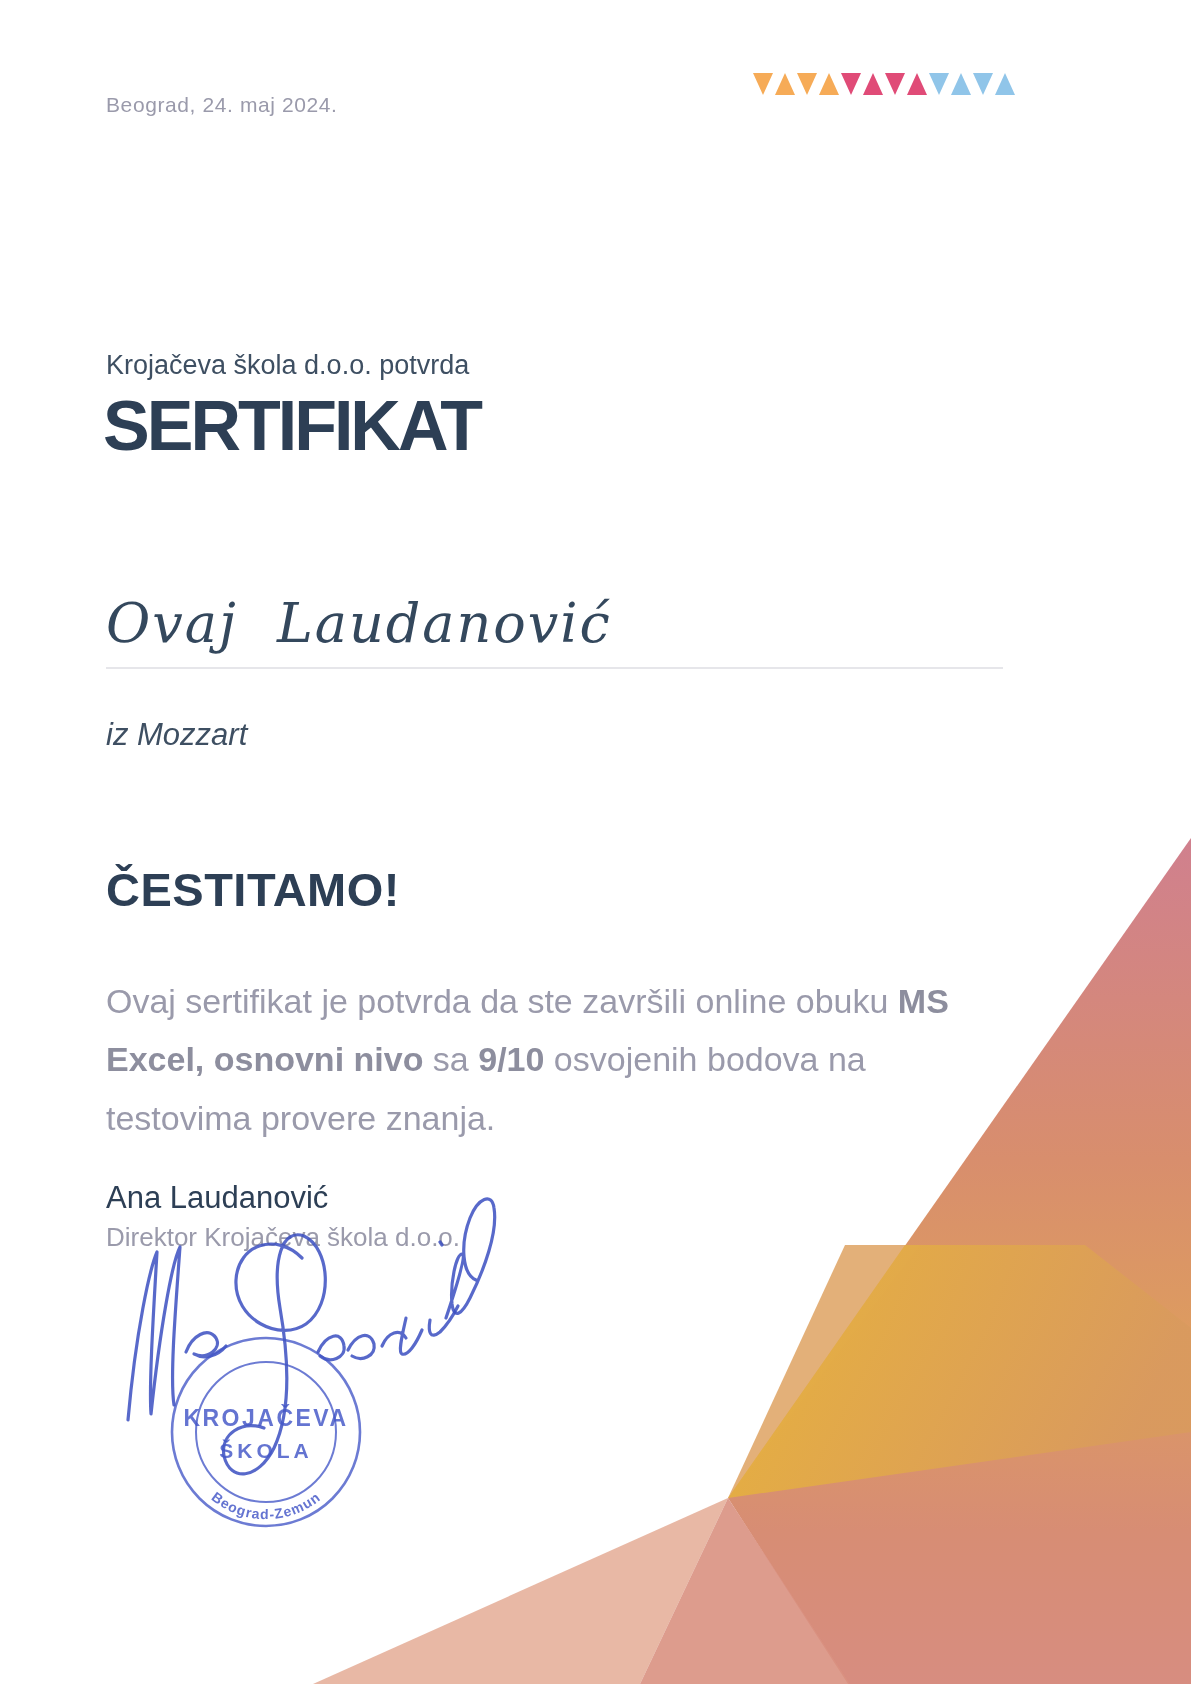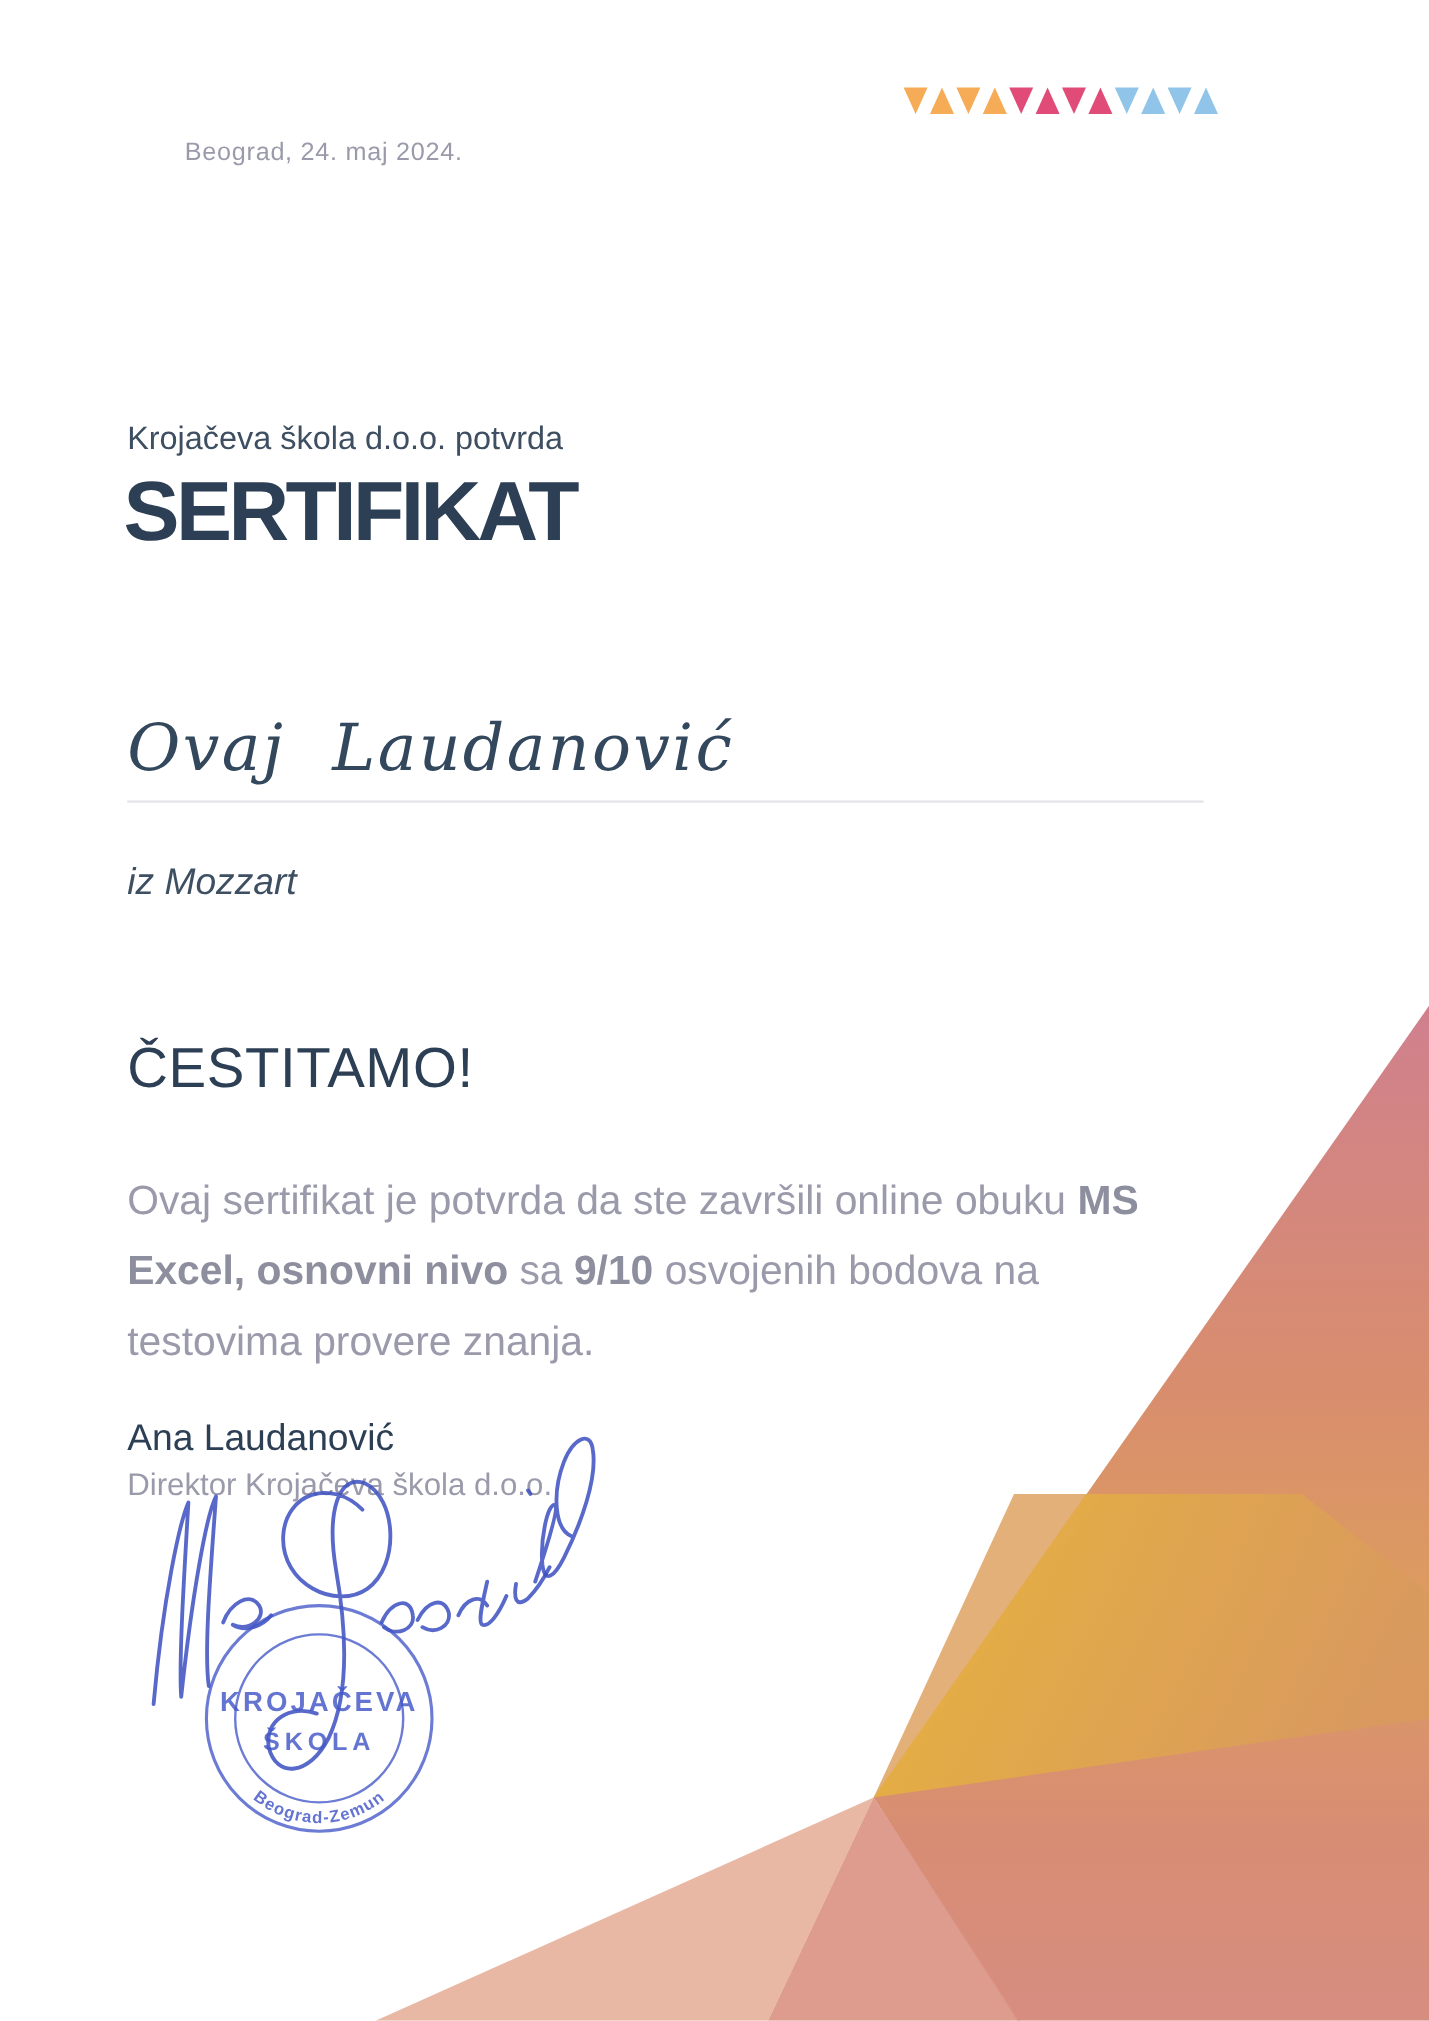--- a/index.html
+++ b/index.html
@@ -1,36 +1,36 @@
 <!DOCTYPE html>
 <html style="--navy: #2d3f55; --slate: #3e4f62; --gray-text: #9a9aab; --name-ink: #34485d; --underline: #e6e6ea; --logo-text: #47474f; --logo-orange: #f6ab57; --logo-pink: #e04b77; --logo-blue: #90c5e9; --stamp-blue: #4356c7; --signature-blue: #3b4fc1; --deco-pink: #d0808e; --deco-orange: #dd9b60; --deco-gold: #e8b43a; --deco-salmon: #d78d80; --deco-light-salmon: #e4ab95; --deco-medium-salmon: #d99181;"><head>
 <meta charset="utf-8">
 <style>
   html,body{margin:0;padding:0;}
   body{width:1191px;height:1684px;position:relative;background:#ffffff;overflow:hidden;
        font-family:"Liberation Sans",sans-serif;-webkit-font-smoothing:antialiased;}
   .abs{position:absolute;}
   
-  .date-line{left:106px;top:115px;font-size:21px;letter-spacing:.6px;color:var(--gray-text,#9a9aab);z-index:2;margin-left:48px;}
+  .date-line{left:106px;top:93px;font-size:21px;letter-spacing:.6px;color:var(--gray-text,#9a9aab);z-index:2;}
   .logo{left:753px;top:66px;z-index:2;}
   .logo-text{font-size:30px;letter-spacing:4.5px;color:var(--logo-text,#47474f);font-weight:400;white-space:nowrap;}
   .logo-tris{margin-top:7px;display:flex;align-items:flex-start;gap:2px;height:26px;}
   .tri{width:0;height:0;}
   .tri-down{border-left:10px solid transparent;border-right:10px solid transparent;border-top:22px solid var(--c);}
   .tri-up{border-left:10px solid transparent;border-right:10px solid transparent;border-bottom:22px solid var(--c);}
   
   .issuer-line{left:106px;top:350px;font-size:27px;color:var(--slate,#3e4f62);z-index:2;}
   .cert-title{left:103px;top:386px;font-size:70px;font-weight:800;letter-spacing:-3px;color:var(--navy,#2d3f55);z-index:2;}
   
   .recipient-name{left:106px;top:592px;font-family:"DejaVu Serif",serif;font-style:italic;font-size:54px;
                   letter-spacing:2px;word-spacing:20px;color:var(--name-ink,#34485d);z-index:2;}
   .name-underline{left:106px;top:667px;width:897px;height:2px;background:var(--underline,#e6e6ea);z-index:2;}
   .recipient-company{left:106px;top:697px;font-size:31px;font-style:italic;font-weight:500;color:var(--slate,#3e4f62);z-index:2;margin-top:20px;}
   
-  .congrats-heading{left:106px;top:862px;font-size:47px;font-weight:400;letter-spacing:.5px;color:var(--navy,#2d3f55);z-index:2;}
+  .congrats-heading{left:106px;top:862px;font-size:47px;font-weight:700;letter-spacing:.5px;color:var(--navy,#2d3f55);z-index:2;}
   .congrats-body{left:106px;top:938px;width:905px;font-size:34px;line-height:1.72;color:var(--gray-text,#9a9aab);z-index:2;}
   .congrats-body b{font-weight:700;color:#8d8e9e;}
   
   .signer-name{left:106px;top:1180px;font-size:31px;font-weight:500;color:var(--navy,#2d3f55);z-index:2;}
   .signer-title{left:106px;top:1222px;font-size:26px;color:var(--gray-text,#9a9aab);z-index:2;}
   
   .deco-svg,.ink-svg{position:absolute;left:0;top:0;width:1191px;height:1684px;}
   .deco-svg{z-index:0;}
   .ink-svg{z-index:3;}
   .stamp-ring{fill:none;stroke:var(--stamp-blue,#4356c7);opacity:.78;}

